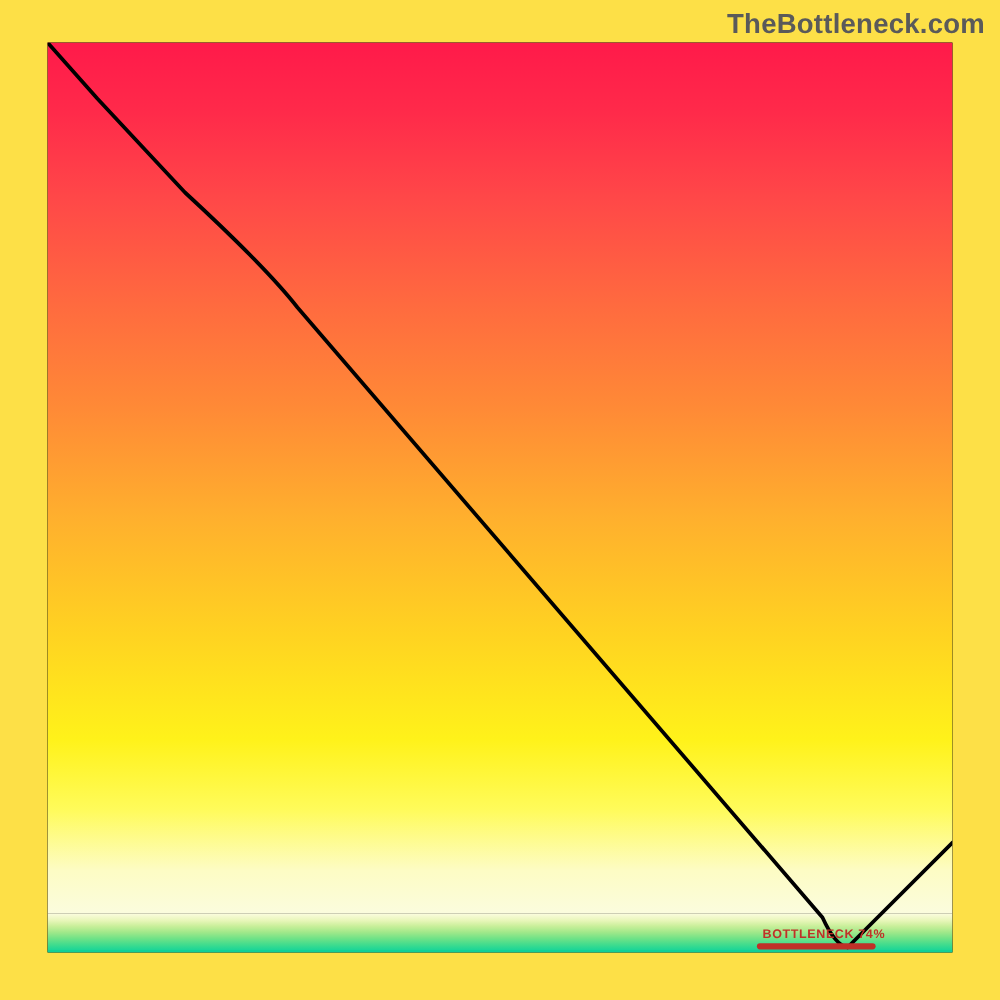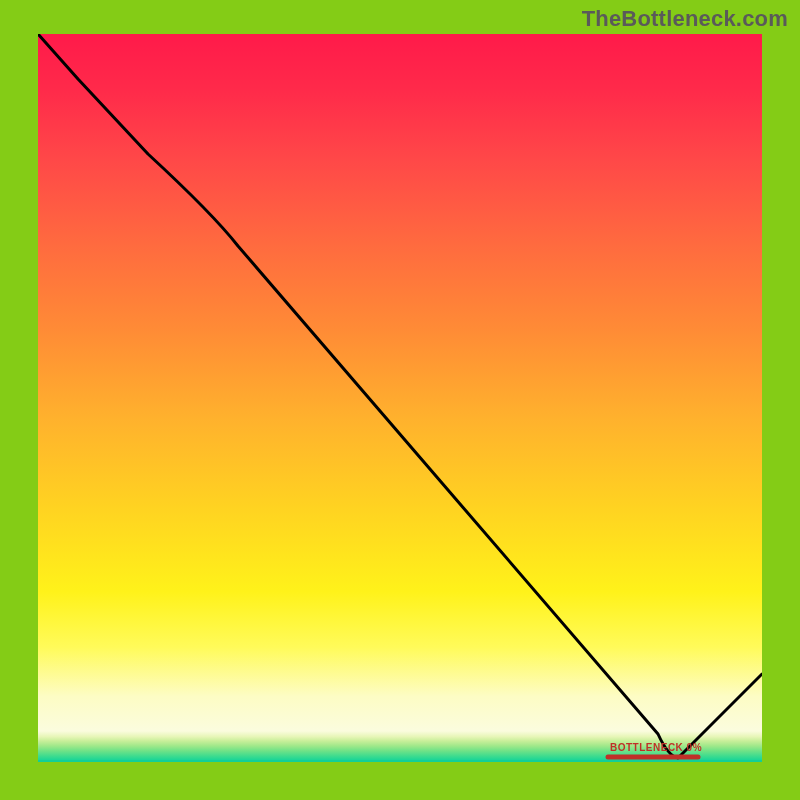--- a/index.html
+++ b/index.html
@@ -8,21 +8,21 @@
     width: 800px;
     height: 800px;
     background: #000;
     overflow: hidden;
     font-family: Arial, Helvetica, sans-serif;
   }
   .frame {
     position: relative;
     width: 800px;
     height: 800px;
-    background: #84cc16;
+    background: #fde047;
   }
   .watermark {
     position: absolute;
     top: 6px;
     right: 12px;
     color: #5a5a5a;
     font-size: 22px;
     font-weight: 600;
     letter-spacing: 0.2px;
     user-select: none;
@@ -129,17 +129,17 @@
                  L 40 45
                  L 110 120
                  Q 175 180 200 212
                  L 620 700
                  Q 630 722 640 724
                  L 724 640" fill="none" stroke="#000" stroke-width="3" stroke-linejoin="round" stroke-linecap="round"></path>
 
         <line x1="570" y1="723" x2="660" y2="723" stroke="#c03028" stroke-width="5" stroke-linecap="round"></line>
       </svg>
 
-      <div class="marker-text" style="left:572px; top:708px;">BOTTLENECK 0%</div>
+      <div class="marker-text" style="left:572px; top:708px;">BOTTLENECK 74%</div>
     </div>
   </div>
 
 </div>
 
 </body></html>

